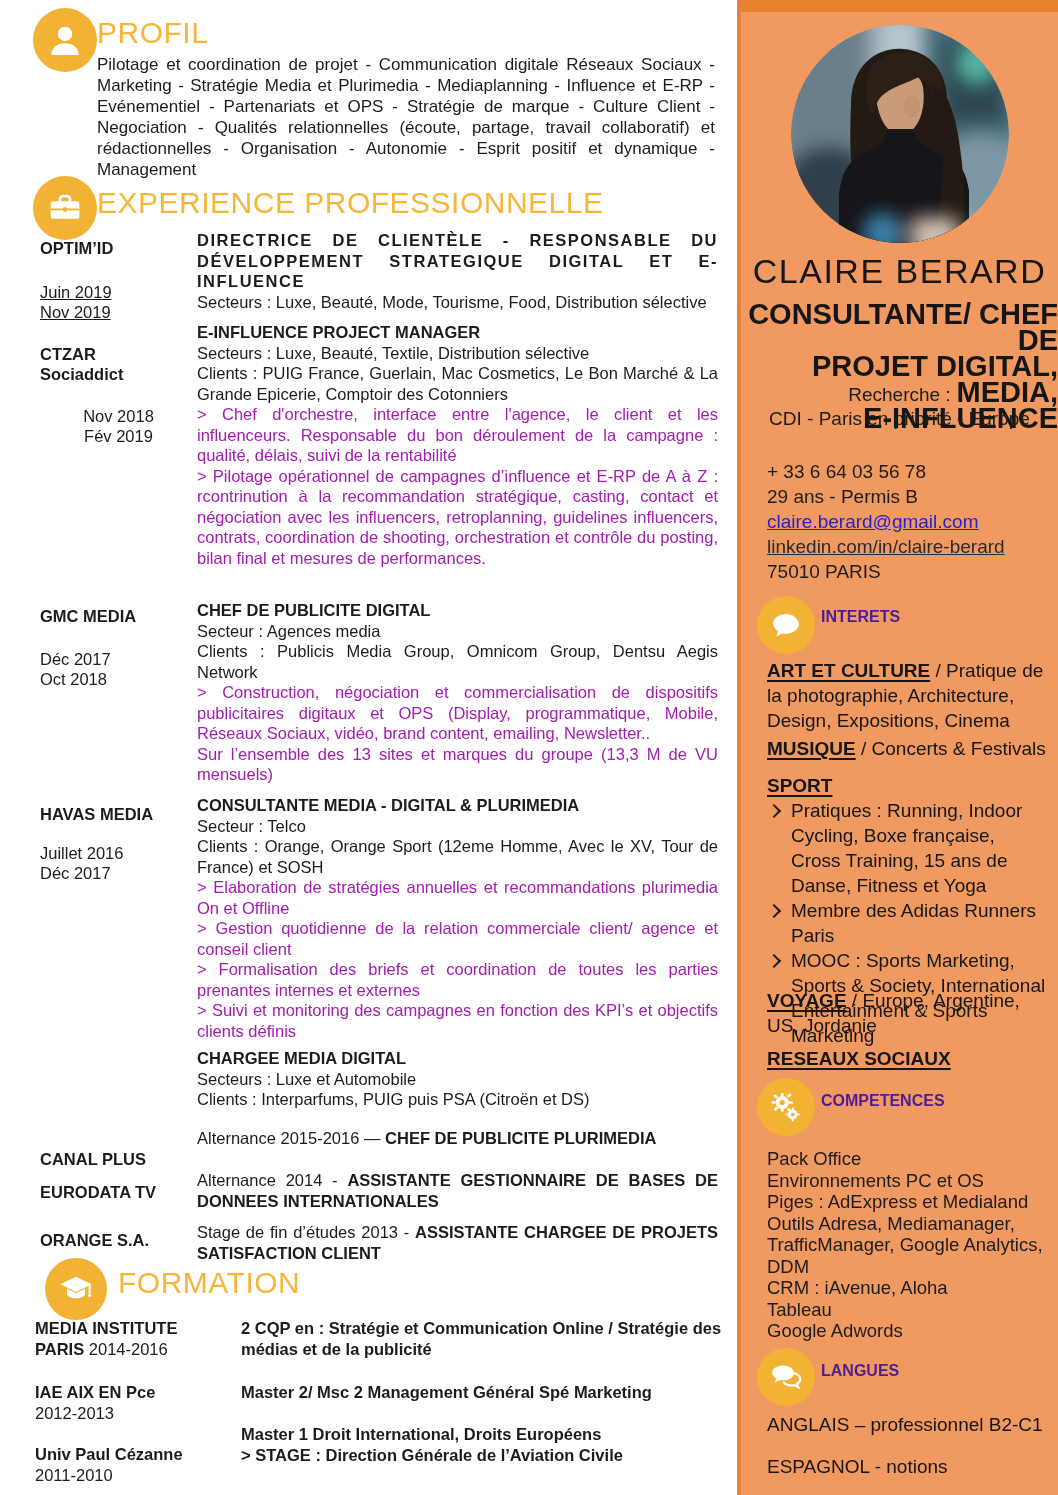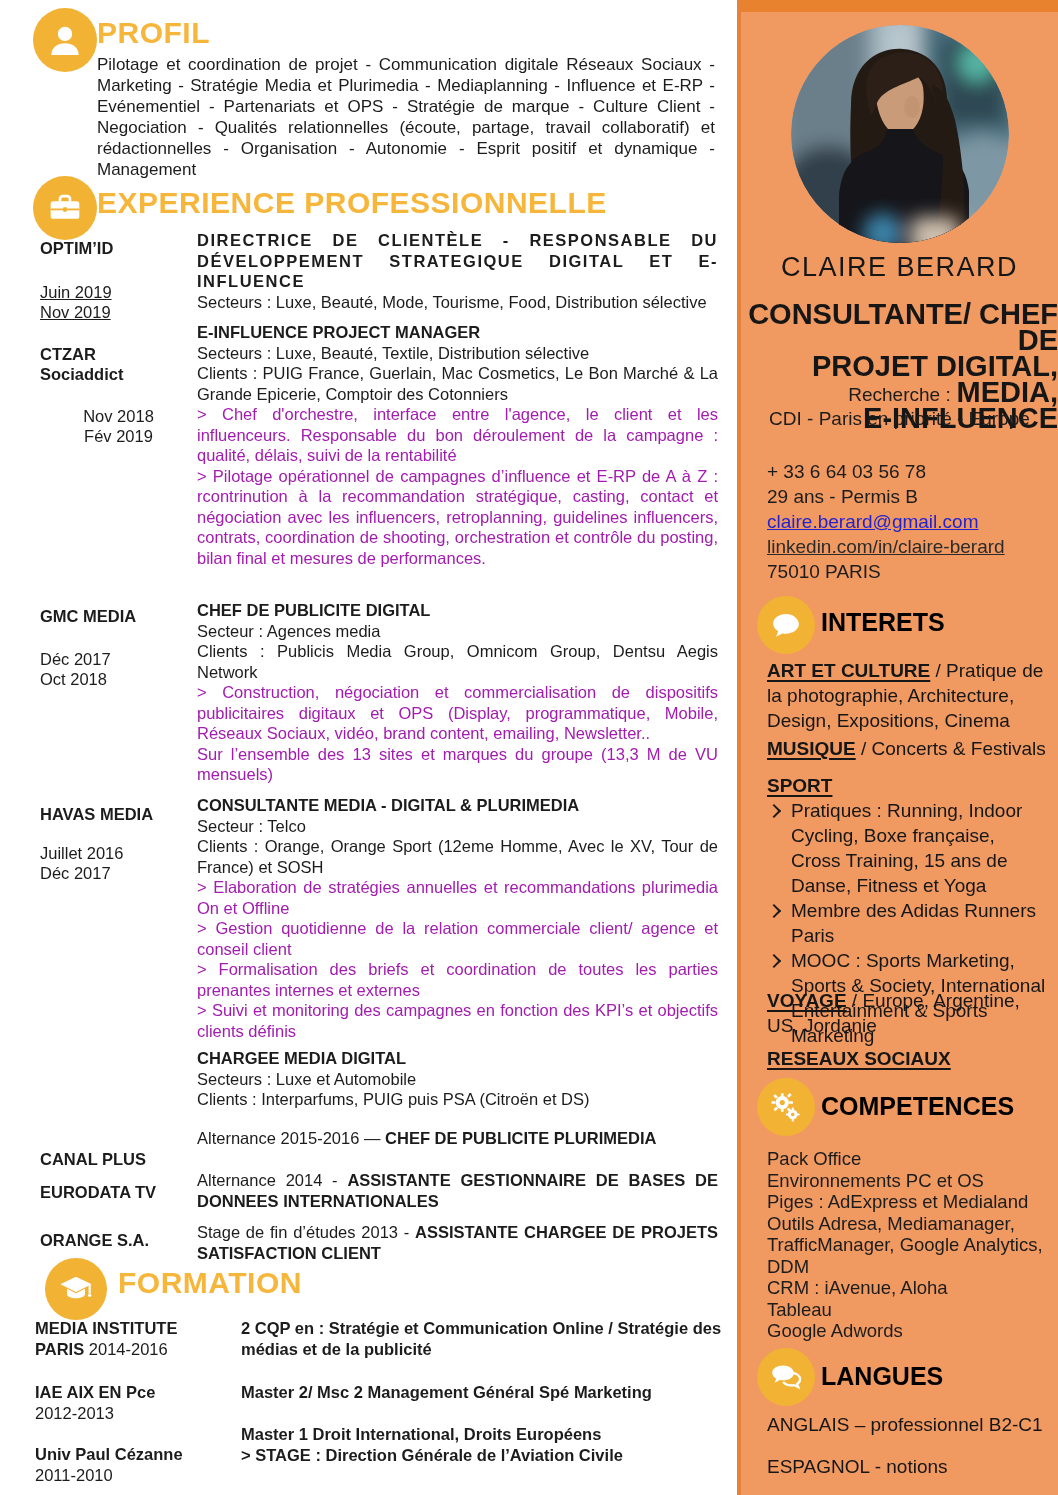--- a/index.html
+++ b/index.html
@@ -4,21 +4,21 @@
 <style>
   html,body { margin:0; padding:0; background:#ffffff; }
   .page {
     position:relative; width:1058px; height:1495px; background:#ffffff;
     font-family:"Liberation Sans", sans-serif; color:#1c1c1c; overflow:hidden;
   }
   .icon-circle {
     position:absolute; background:#F2B233; border-radius:50%;
     display:flex; align-items:center; justify-content:center;
   }
-  .sec-heading { position:absolute; color:#F6B63C; font-size:30px; letter-spacing:0.5px; white-space:nowrap;font-weight:bold; }
+  .sec-heading { position:absolute; color:#F6B63C; font-size:30px; letter-spacing:0.5px; white-space:nowrap; }
   .b { font-weight:bold; }
   .u { text-decoration:underline; text-decoration-thickness:2px; text-underline-offset:3px; }
   .g { color:#a21caf; }
   
   .profil-text {
     position:absolute; left:97px; top:54px; width:618px;
     font-size:17px; line-height:21px; text-align:justify;
   }
   .xentry { position:absolute; left:40px; width:678px; display:flex; }
   .xlabel { width:157px; flex:none; font-size:16.5px; line-height:20px; }
@@ -31,28 +31,28 @@
   .fentry { position:absolute; left:35px; width:683px; display:flex; }
   .flabel { width:162px; flex:none; font-size:16.5px; line-height:21px; }
   .fcontent { width:521px; flex:none; font-size:16.5px; line-height:21px; font-weight:bold;margin-left:44px; }
   
   .sidebar {
     position:absolute; left:737px; top:0; width:321px; height:1495px;
     background:#F09A62; border-left:4px solid #E6813A; box-sizing:border-box;
   }
   .sb-topbar { position:absolute; left:0; top:0; width:100%; height:12px; background:#E8822F; }
   .photo { position:absolute; left:50px; top:25px; width:218px; height:218px; border-radius:50%; overflow:hidden; }
-  .sb-name { position:absolute; left:0; top:252px; width:100%; text-align:center; font-size:27px; letter-spacing:1.5px; color:#161616; }
+  .sb-name { position:absolute; left:0; top:252px; width:100%; text-align:center; font-size:34px; letter-spacing:1.5px; color:#161616; }
   .sb-title { position:absolute; left:0; top:301px; width:100%; text-align:right; font-weight:bold; font-size:29px; line-height:26px; color:#161616; }
   .sb-center { position:absolute; left:0; width:100%; text-align:center; font-size:19px; }
   .sb-contact { position:absolute; left:26px; top:460px; font-size:19px; line-height:24px; }
   .sb-contact > div { margin-bottom:1px; }
   .link-email { color:#2323CE; text-decoration:underline; cursor:pointer; }
   .link-li { color:#2b2b2b; text-decoration:underline; cursor:pointer; }
-  .sb-h { position:absolute; left:80px; font-size:25px; font-weight:bold; color:#000000; white-space:nowrap; }
+  .sb-h { position:absolute; left:80px; font-size:16px; font-weight:bold; color:#4c1d95; white-space:nowrap; }
   .sb-block { position:absolute; left:26px; width:282px; font-size:19px; line-height:25px; color:#161616; }
   .sb-list { margin:0; padding:0; list-style:none; }
   .sb-list li { display:flex; }
   .chev { width:8px; height:8px; border-top:2.5px solid #1c1c1c; border-right:2.5px solid #1c1c1c; transform:rotate(45deg); margin:8px 12px 0 2px; flex:none; }
   .skills { position:absolute; left:26px; top:1148px; width:292px; font-size:18.5px; line-height:21.5px; }
 </style>
 </head>
 <body>
 
 <div class="page">

